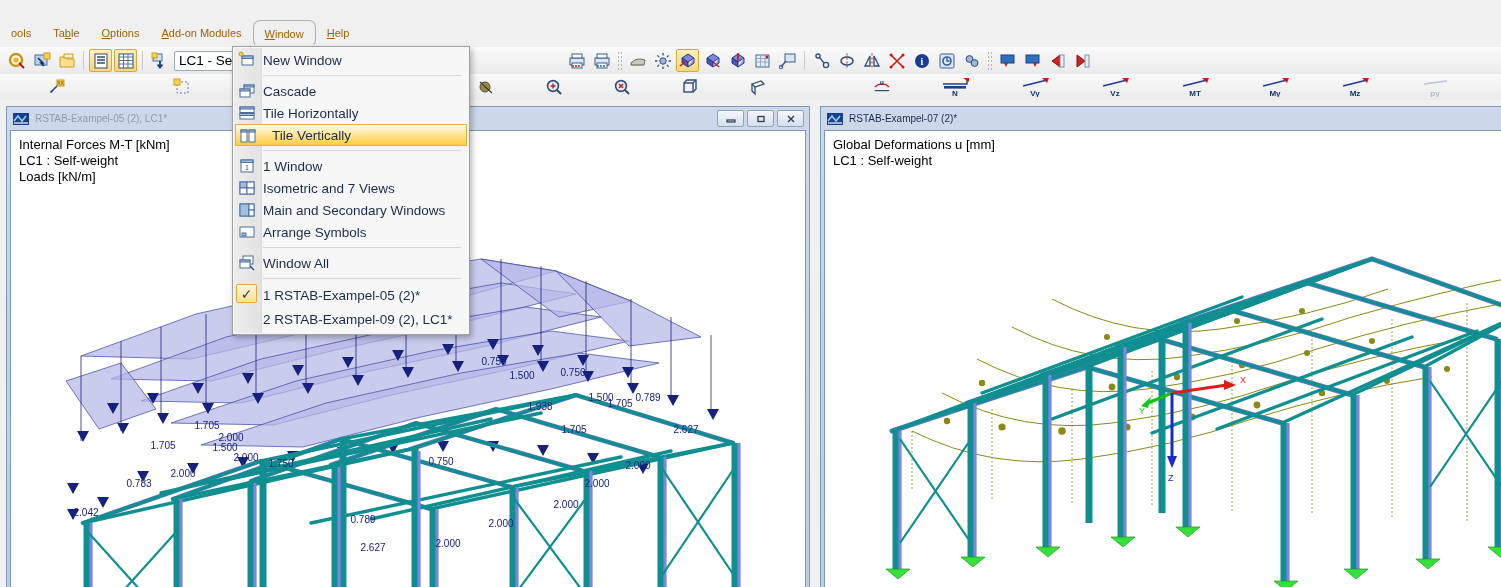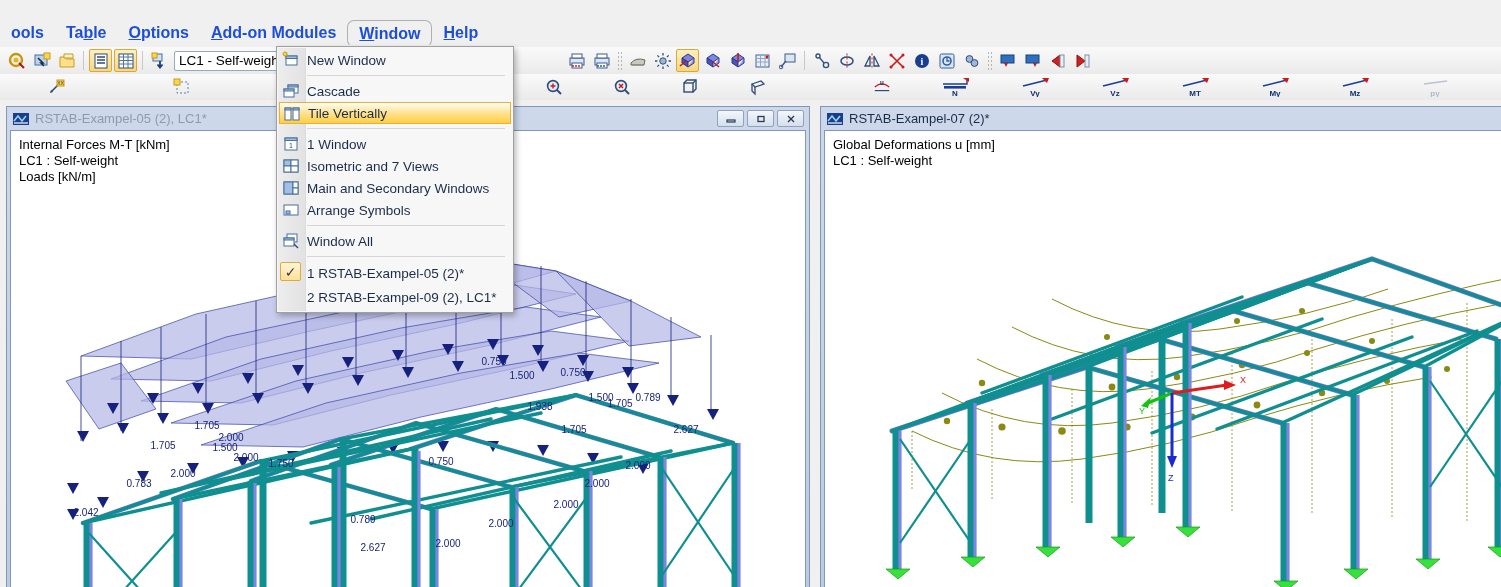--- a/index.html
+++ b/index.html
@@ -10,21 +10,21 @@
     font-family: "Liberation Sans", sans-serif;
     background: #ffffff;
   }
   #app { position: relative; width: 1501px; height: 587px; background: #f0f0f0; }
 
   
   .menubar {
     position: absolute; left: 0; top: 20px; width: 1501px; height: 27px;
     background: #f0f0f0;
     display: flex; align-items: center;
-    font-size: 16px; color: #1d4ed8; font-weight: bold;
+    font-size: 11px; color: #a16207;
   }
   .menu-item {
     padding: 5px 11px 6px 11px; height: 27px; line-height: 16px;
     white-space: nowrap; cursor: default;
   }
   .menu-item .acc { text-decoration: underline; }
   .menu-item.active {
     background: #f0f0f0;
     border-left: 1px solid #b0b0b0;
     border-top: 1px solid #b0b0b0;
@@ -64,40 +64,40 @@
 
   
   .ic { width: 18px; height: 18px; position: relative; display:block; }
 
   
   .dropdown {
     position: absolute; left: 232px; top: 46px; width: 238px;
     background: #f7f7f7;
     border: 1px solid #a0a0a0;
     box-shadow: 2px 3px 6px rgba(0,0,0,.28);
-    z-index: 100; padding: 2px 0 3px 0; margin-left: 44px;
+    z-index: 100; padding: 2px 0 3px 0;
   }
   .dropdown .gutter {
     position: absolute; left: 1px; top: 1px; width: 28px; bottom: 1px;
     background: linear-gradient(90deg,#ededed,#e2e2e2);
     border-right: 1px solid #dcdcdc;
   }
   .dd-item {
     position: relative; z-index: 2;
     height: 22px; display: flex; align-items: center;
     font-size: 13.5px; color: #1b2c4b; padding-left: 30px;
     white-space: nowrap;
   }
   .dd-item .dd-ico {
     position: absolute; left: 5px; top: 2px; width: 18px; height: 18px;
   }
   .dd-item.hl {
     background: linear-gradient(#fffdf3, #ffe089 55%, #ffcf3f);
     border: 1px solid #e5b13c; height: 22px;
-    margin: 0 2px; padding-left: 28px;
+    margin: 0 2px; padding-left: 36px;
   }
   .dd-sep { height: 1px; background: #d6d6d6; margin: 4px 8px 4px 30px; position:relative; z-index:2;}
   .dd-check {
     position: absolute; left: 3px; top: 1px; width: 21px; height: 19px;
     background: linear-gradient(#fff6dd,#ffdf95);
     border: 1px solid #e0ab35; border-radius: 2px;
     display: flex; align-items: center; justify-content: center;
     color: #3a3a3a; font-size: 14px; line-height: 1;
   }
 
@@ -107,21 +107,21 @@
     background: linear-gradient(#cdd9ea,#bccbe0);
     border: 1px solid #7f97b8;
     border-bottom: none;
   }
   .mdi.left  { left: 6px;   width: 804px; }
   .mdi.right { left: 820px; width: 681px; border-right: none; }
   .mdi .titlebar {
     height: 23px; display: flex; align-items: center;
     padding: 0 2px 0 6px; gap: 6px;
   }
-  .mdi .wtitle { font-size: 13px; white-space: nowrap; }
+  .mdi .wtitle { font-size: 10px; white-space: nowrap; }
   .mdi.left  .wtitle { color: #8c9bb0; }
   .mdi.right .wtitle { color: #1b2c4b; }
   .wbtns { margin-left: auto; display: flex; gap: 3px; padding-right: 3px; }
   .wbtn {
     width: 27px; height: 17px;
     background: linear-gradient(#f4f7fb,#d5dfec);
     border: 1px solid #8fa3bd; border-radius: 2px;
     display: flex; align-items: center; justify-content: center;
     color: #2b3a52; font-size: 11px;
   }
@@ -531,20 +531,31 @@
         <svg width="18" height="18" viewBox="0 0 18 18">
             <rect x="6" y="3" width="10" height="8" fill="#fff" stroke="#4a6f9b"></rect>
             <rect x="6" y="3" width="10" height="2" fill="#9fc0e3" stroke="#4a6f9b"></rect>
             <rect x="2" y="7" width="10" height="8" fill="#fff" stroke="#4a6f9b"></rect>
             <rect x="2" y="7" width="10" height="2" fill="#9fc0e3" stroke="#4a6f9b"></rect>
           </svg>
       </span>
       <span>Cascade</span>
     </div>
 
+    <div class="dd-item">
+      <span class="dd-ico">
+        <svg width="18" height="18" viewBox="0 0 18 18">
+            <rect x="2" y="3" width="14" height="5.5" fill="#fff" stroke="#4a6f9b"></rect>
+            <rect x="2" y="3" width="14" height="2" fill="#9fc0e3" stroke="#4a6f9b"></rect>
+            <rect x="2" y="9.5" width="14" height="5.5" fill="#fff" stroke="#4a6f9b"></rect>
+            <rect x="2" y="9.5" width="14" height="2" fill="#9fc0e3" stroke="#4a6f9b"></rect>
+          </svg>
+      </span>
+      <span>Tile Horizontally</span>
+    </div>
 
     <div class="dd-item hl">
       <span class="dd-ico" style="left:3px">
         <svg width="18" height="18" viewBox="0 0 18 18">
             <rect x="2" y="3" width="6" height="12" fill="#fff" stroke="#4a6f9b"></rect>
             <rect x="2" y="3" width="6" height="2" fill="#9fc0e3" stroke="#4a6f9b"></rect>
             <rect x="10" y="3" width="6" height="12" fill="#fff" stroke="#4a6f9b"></rect>
             <rect x="10" y="3" width="6" height="2" fill="#9fc0e3" stroke="#4a6f9b"></rect>
           </svg>
       </span>

